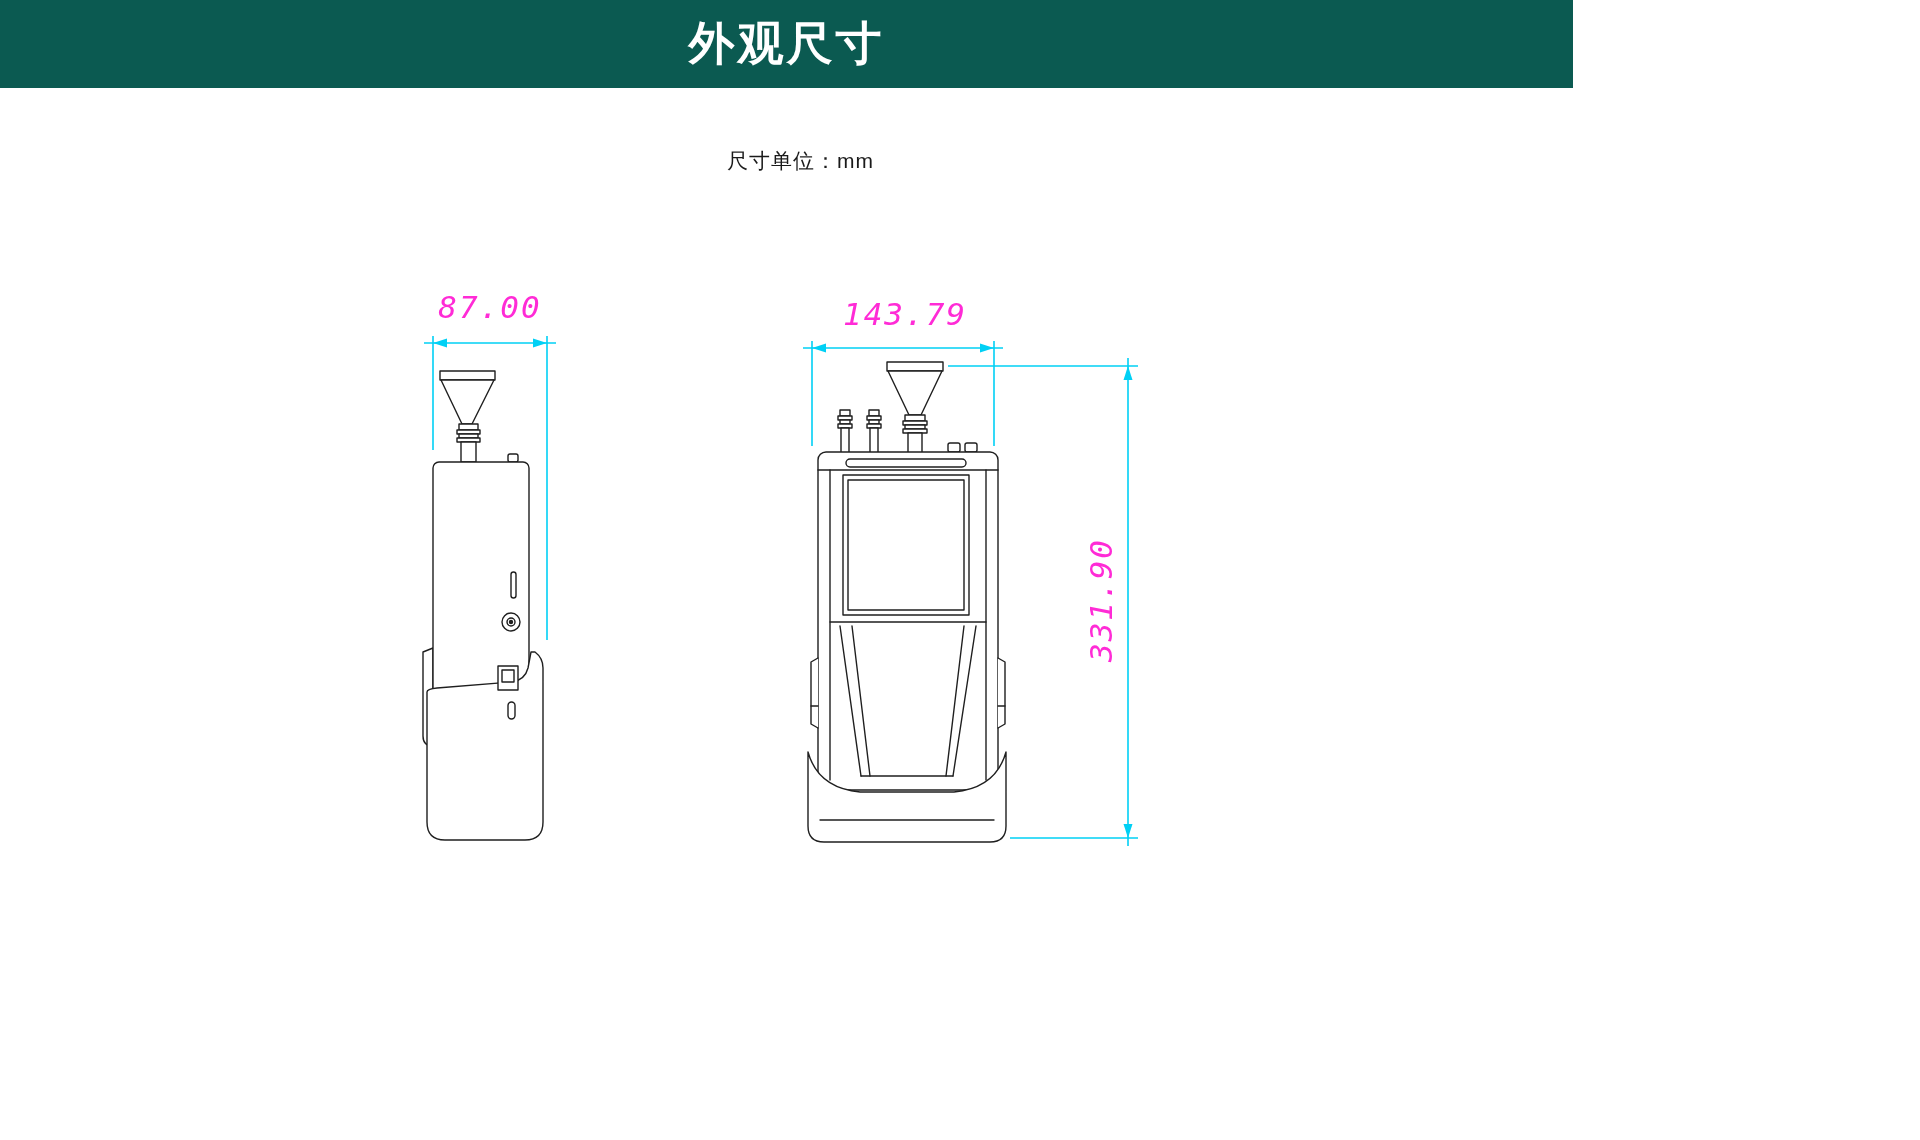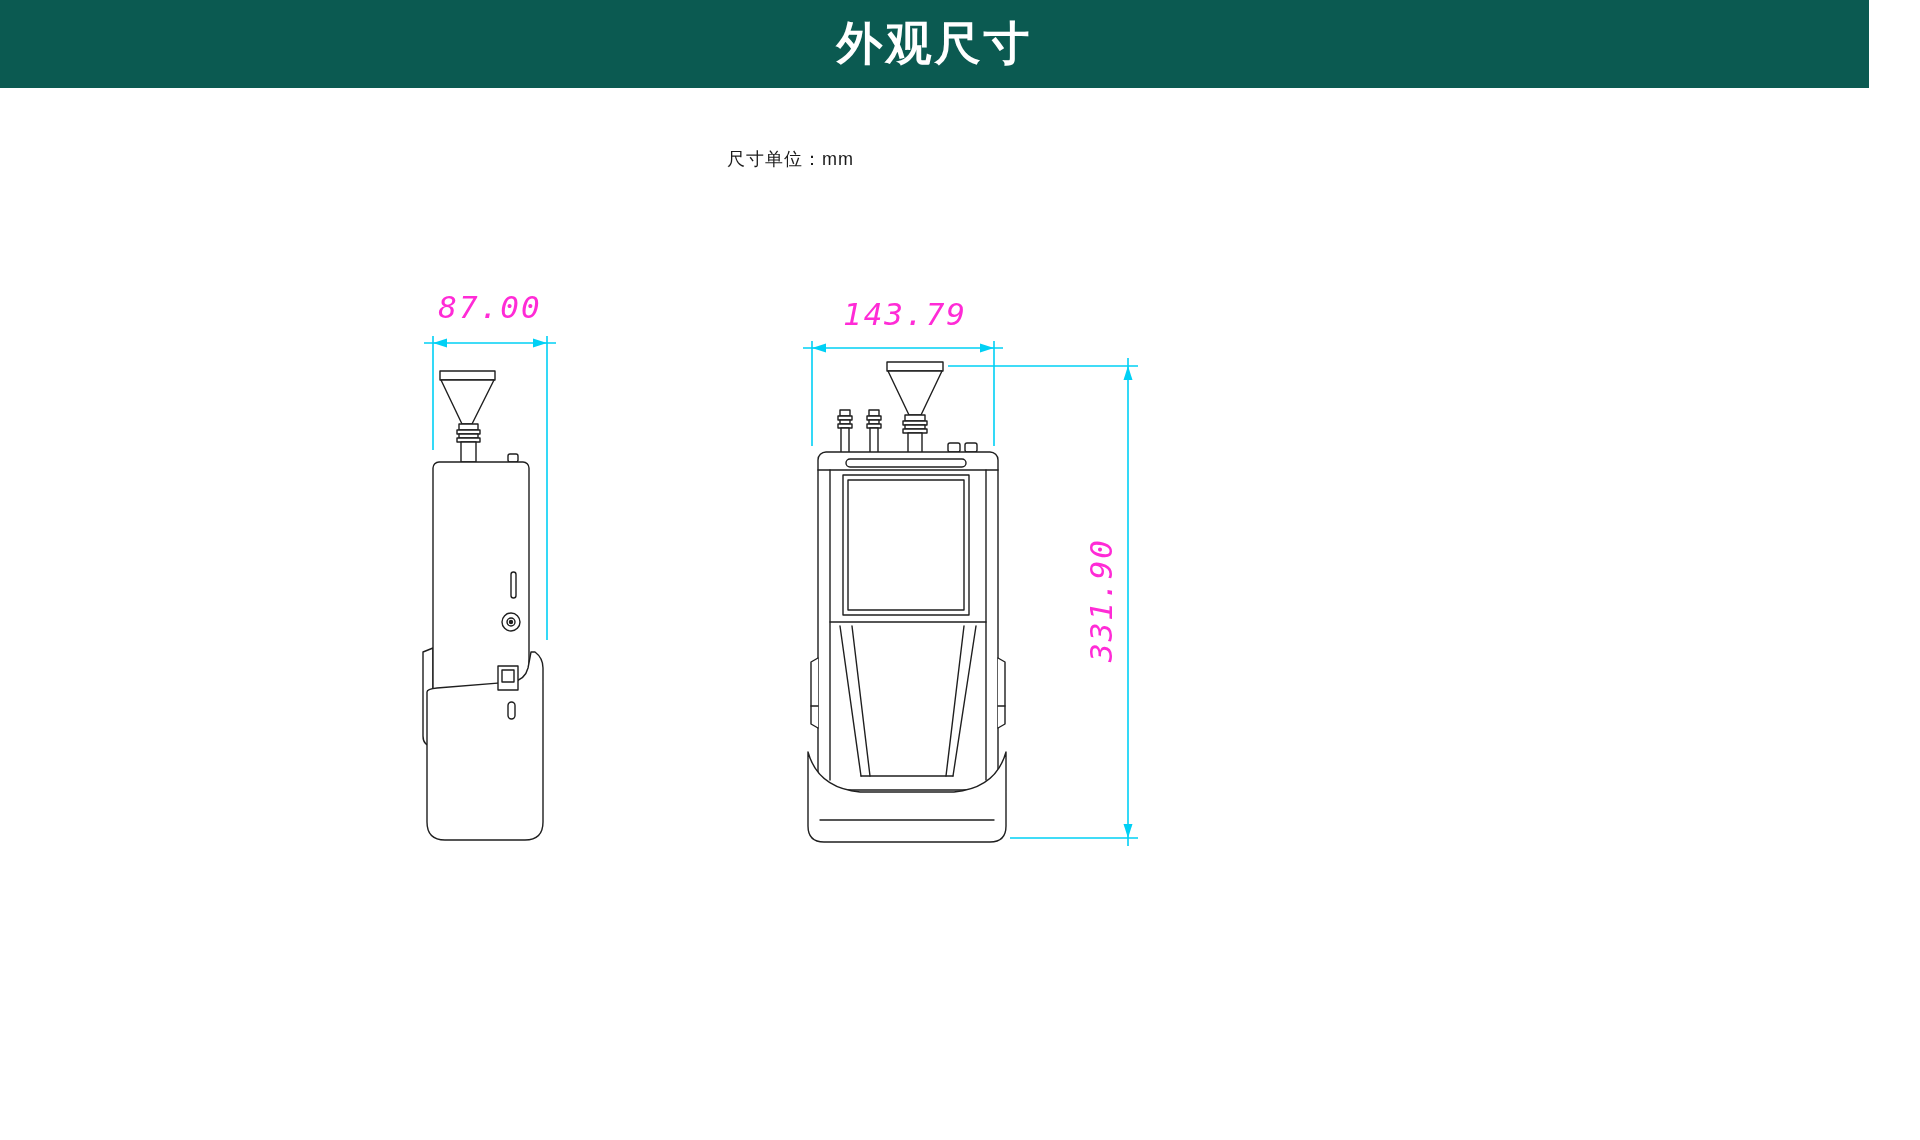--- a/index.html
+++ b/index.html
@@ -5,35 +5,35 @@
   * { margin: 0; padding: 0; box-sizing: border-box; }
   html, body { width: 1920px; height: 1140px; overflow: hidden; }
   body {
     position: relative;
     background: #ffffff;
     font-family: "Liberation Sans", "DejaVu Sans", sans-serif;
   }
   .page-header {
     position: absolute;
     top: 0; left: 0;
-    width: 1869px; height: 88px;
+    width: 1573px; height: 88px;
     display: flex;
     align-items: center;
     justify-content: center;
   }
   .page-header .title {
     font-size: 46px;
     font-weight: bold;
     letter-spacing: 3px;
   }
   .unit-note {
     position: absolute;
     left: 727px;
     top: 147px;
-    font-size: 18px;
+    font-size: 21px;
     color: #1a1a1a;
     letter-spacing: 1px;
   }
   .drawing-svg {
     position: absolute;
     top: 0; left: 0;
     width: 1920px; height: 1140px;
   }
   .dim-label {
     font-family: "DejaVu Sans Mono", monospace;

